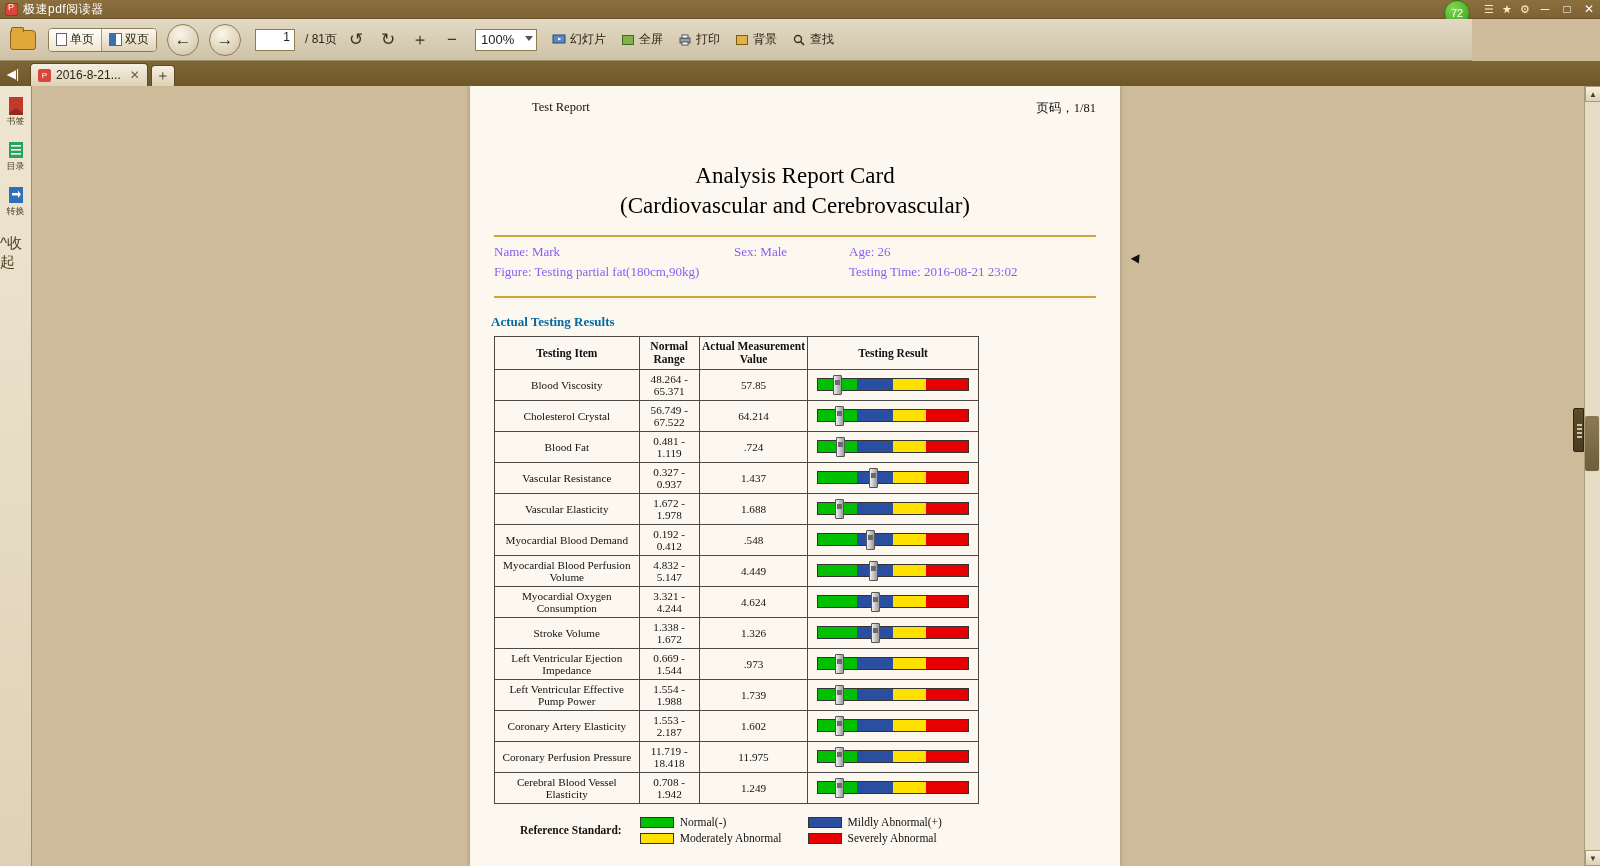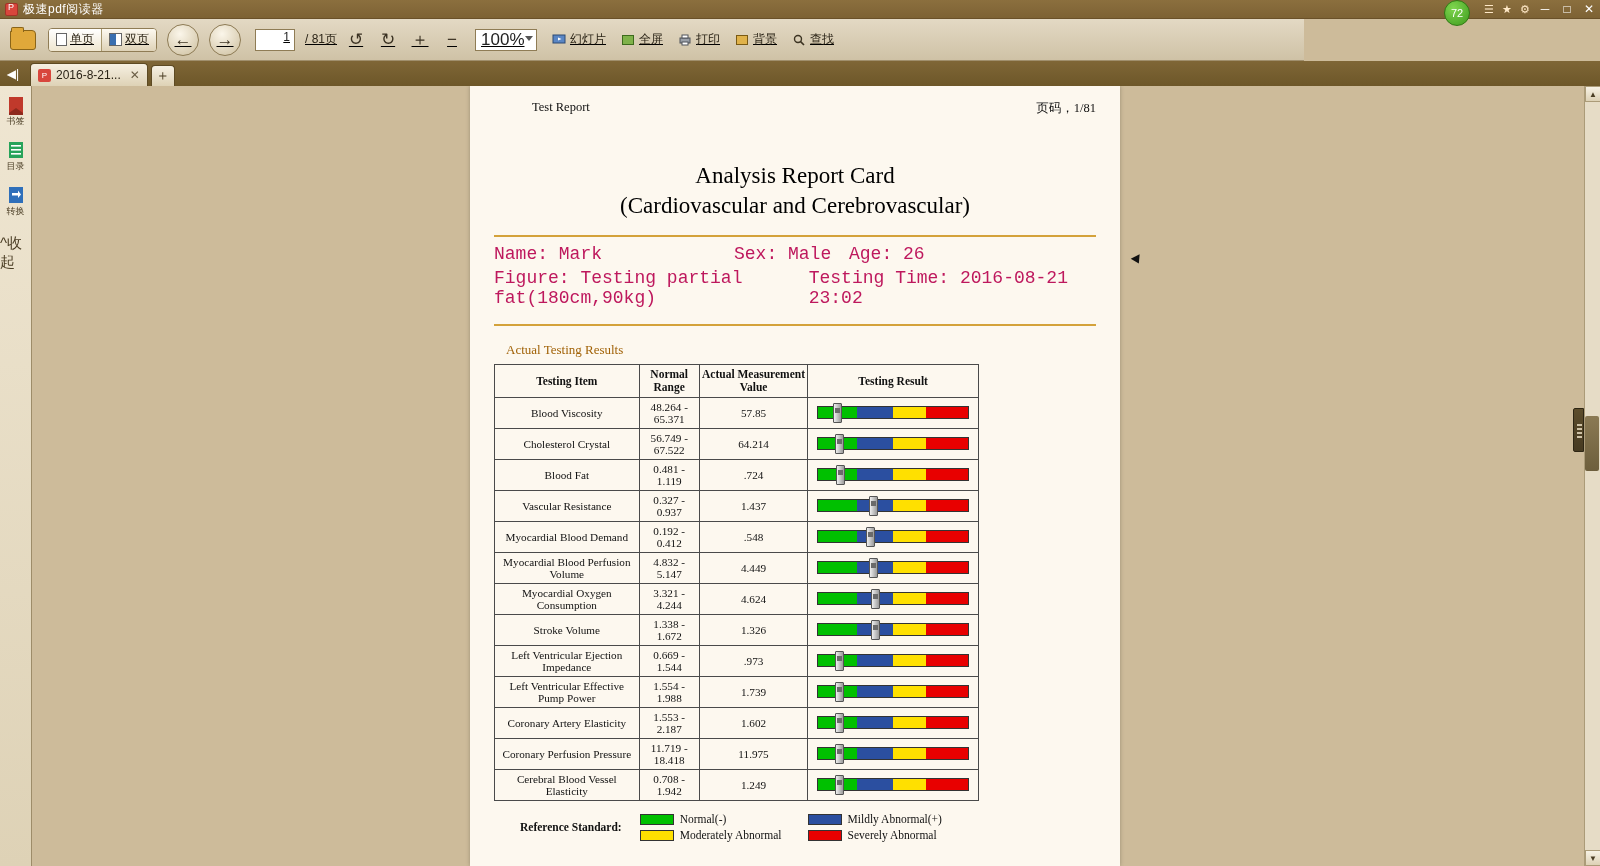--- a/index.html
+++ b/index.html
@@ -42,24 +42,24 @@
     border: 1px solid #2f7a14;
   }
   .tb-ico { width: 18px; height: 19px; display: flex; align-items: center;
             justify-content: center; color: #ffe9c8; font-size: 11px; }
   .win-btn { width: 22px; height: 19px; display: flex; align-items: center;
              justify-content: center; color: #ffffff; font-size: 12px; }
   .win-btn.close { background: transparent; }
 
   
   .toolbar {
-    position: absolute; top: 19px; left: 0; width: 1304px; height: 42px;
+    position: absolute; top: 19px; left: 0; width: 1472px; height: 42px;
     background: linear-gradient(#e3d9c4, #cfc2a6);
     border-bottom: 1px solid #a08f6d;
-    display: flex; align-items: center; padding-left: 6px; gap: 6px; text-decoration: underline;
+    display: flex; align-items: center; padding-left: 6px; gap: 6px;
   }
   .folder-btn {
     width: 34px; height: 30px; display: flex; align-items: center; justify-content: center;
   }
   .folder-ico {
     width: 26px; height: 20px; background: #e0a83a; border: 1px solid #8a6418;
     border-radius: 2px 4px 3px 3px; position: relative;
   }
   .folder-ico::before {
     content: ""; position: absolute; top: -4px; left: 0; width: 11px; height: 4px;
@@ -94,21 +94,21 @@
     font-size: 12px; padding: 0 4px; text-align: right; color: #222;
     margin-left: 8px;
   }
   .page-total { font-size: 12px; color: #2b2417; margin-left: 4px; }
   .icon-btn {
     width: 26px; height: 26px; display: flex; align-items: center;
     justify-content: center; color: #3a3122; font-size: 17px;
   }
   .zoom-select {
     width: 62px; height: 22px; border: 1px solid #8f7c55; background: #fff;
-    font-size: 17px; color: #222; padding-left: 5px; display: flex;
+    font-size: 13px; color: #222; padding-left: 5px; display: flex;
     align-items: center; position: relative; margin-left: 4px;
   }
   .zoom-select .arrow {
     position: absolute; right: 3px; top: 6px; width: 0; height: 0;
     border-left: 4px solid transparent; border-right: 4px solid transparent;
     border-top: 5px solid #555;
   }
   .tool-text {
     display: flex; align-items: center; gap: 4px; font-size: 12px;
     color: #2b2417; margin-left: 9px;
@@ -165,29 +165,29 @@
     background: #fdf8ef; box-shadow: 0 0 4px rgba(0,0,0,.25);
   }
   .pg-head { display: flex; justify-content: space-between; padding: 14px 24px 0 62px;
              font-size: 12.5px; color: #111; font-family: "Liberation Serif", serif; }
   .doc-title {
     text-align: center; font-family: "Liberation Serif", serif;
     font-size: 23px; color: #000; line-height: 30px; margin-top: 44px;
   }
   .rule { height: 2px; background: #d4a23a; margin: 14px 24px 0 24px; }
   .info {
-    font-family: Liberation Mono, monospace; font-size: 18px; color: #be185d;
+    font-family: Liberation Serif, serif; font-size: 13px; color: #8b5cf6;
     margin: 5px 24px 0 24px;
   }
   .info-row { display: flex; padding: 2px 0; }
   .info-row .c1 { width: 240px; }
   .info-row .c2 { width: 115px; }
   .sect-title {
-    font-family: "Liberation Serif", serif; font-weight: normal; font-size: 13px;
-    color: #a16207; margin: 16px 0 6px 36px;
+    font-family: "Liberation Serif", serif; font-weight: bold; font-size: 13px;
+    color: #0369a1; margin: 16px 0 6px 21px;
   }
   table.report {
     border-collapse: collapse; margin-left: 24px; width: 485px;
     font-family: "Liberation Serif", serif; font-size: 11.2px; color: #111;
   }
   table.report th, table.report td {
     border: 1px solid #4a4a4a; text-align: center; vertical-align: middle;
     padding: 3px 2px;
   }
   table.report th { font-weight: bold; font-size: 11.5px; line-height: 13px; }
@@ -471,20 +471,34 @@
               <td class="col-item">Vascular Resistance</td>
               <td class="col-range">0.327 - 0.937</td>
               <td class="col-val">1.437</td>
               <td class="col-res">
                 <div class="bar">
                   <i class="g" style="width:26%"></i>
                   <i class="b" style="width:24%"></i>
                   <i class="y" style="width:22%"></i>
                   <i class="r" style="width:28%"></i>
                   <span class="marker" style="left:34%"></span>
+                </div>
+              </td>
+            </tr>
+            <tr>
+              <td class="col-item">Vascular Elasticity</td>
+              <td class="col-range">1.672 - 1.978</td>
+              <td class="col-val">1.688</td>
+              <td class="col-res">
+                <div class="bar">
+                  <i class="g" style="width:26%"></i>
+                  <i class="b" style="width:24%"></i>
+                  <i class="y" style="width:22%"></i>
+                  <i class="r" style="width:28%"></i>
+                  <span class="marker" style="left:11%"></span>
                 </div>
               </td>
             </tr>
             <tr>
               <td class="col-item">Myocardial Blood Demand</td>
               <td class="col-range">0.192 - 0.412</td>
               <td class="col-val">.548</td>
               <td class="col-res">
                 <div class="bar">
                   <i class="g" style="width:26%"></i>

